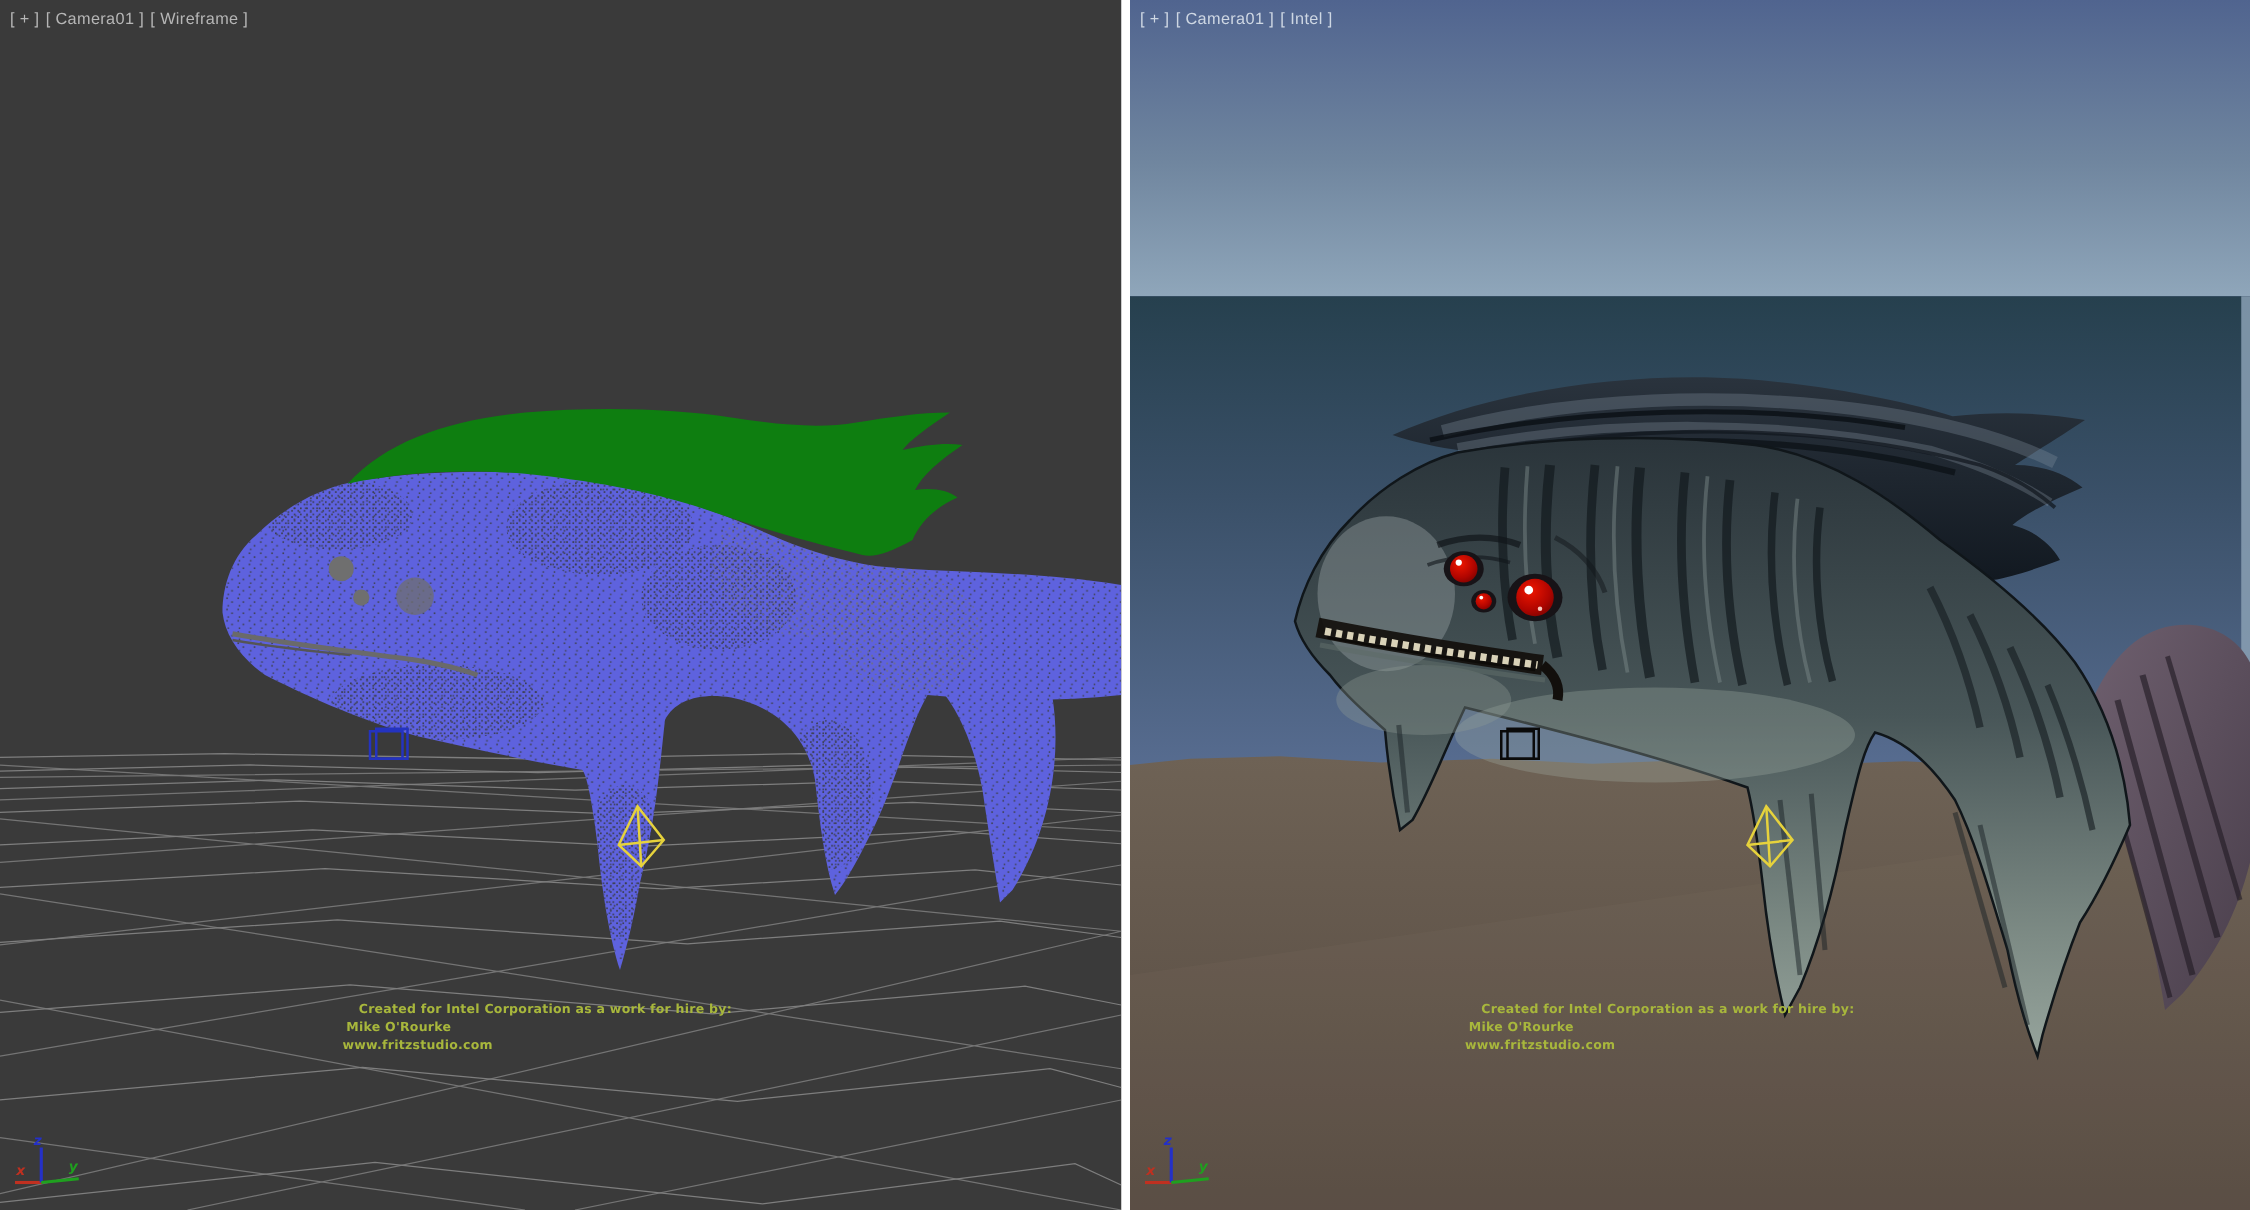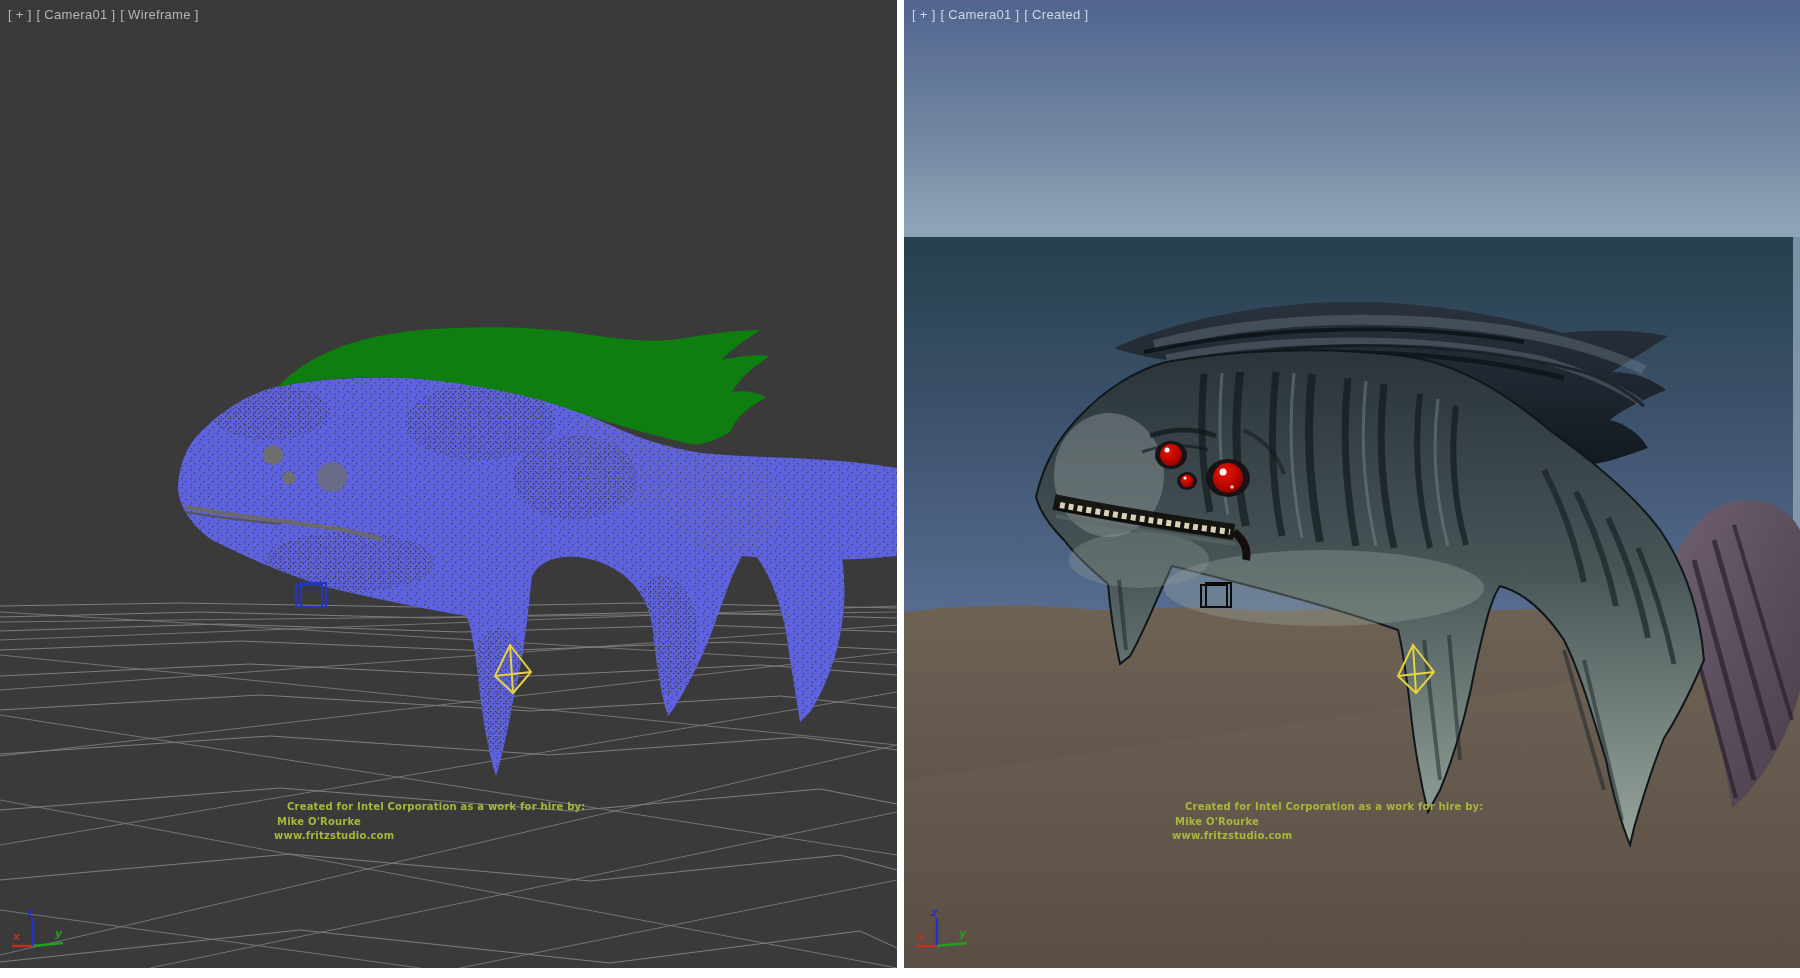--- a/index.html
+++ b/index.html
@@ -128,21 +128,21 @@
       <text class="axis-label" x="27" y="916" fill="#2430c8">z</text>
       <text class="axis-label" x="55" y="937" fill="#1fa01f">y</text>
     </g>
   </svg>
 </div>
 
 <div class="viewport" id="vp-right">
   <div class="vp-label">
     <span>[ + ]</span>
     <span>[ Camera01 ]</span>
-    <span>[ Created ]</span>
+    <span>[ Intel ]</span>
   </div>
 
   <svg class="scene" width="896" height="968" viewBox="0 0 896 968">
     <defs>
       <linearGradient id="skyGrad" x1="0" y1="0" x2="0" y2="1">
         <stop offset="0" stop-color="#50648f"></stop>
         <stop offset="0.55" stop-color="#70869f"></stop>
         <stop offset="1" stop-color="#8fa6ba"></stop>
       </linearGradient>
       <linearGradient id="seaGrad" x1="0" y1="0" x2="0" y2="1">

